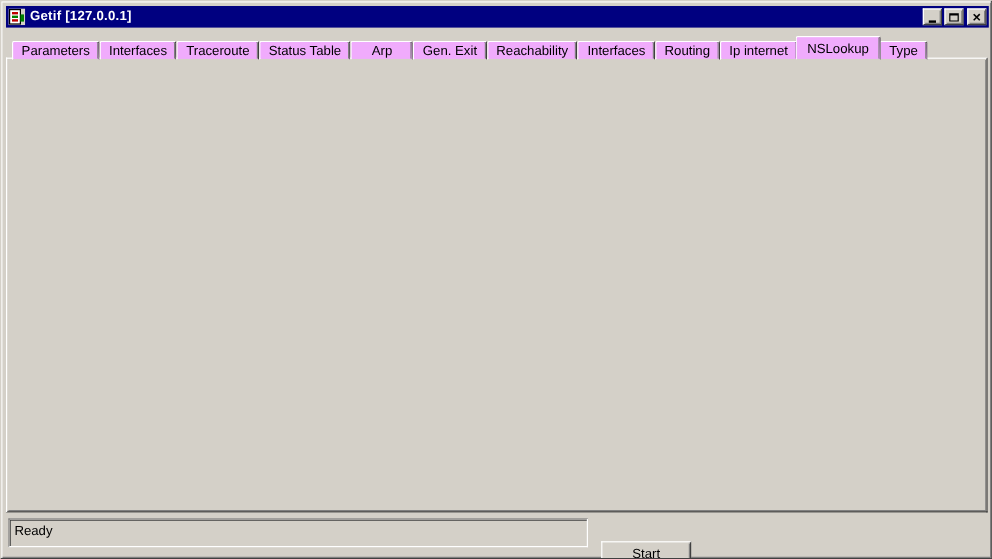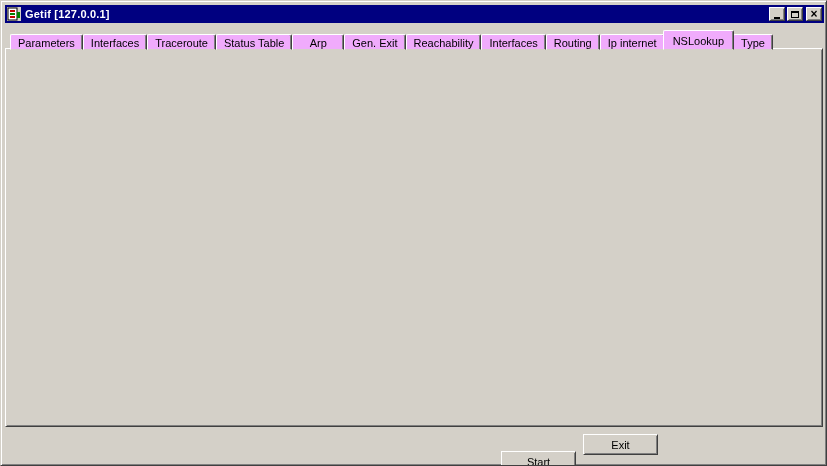--- a/index.html
+++ b/index.html
@@ -273,16 +273,16 @@
   <div class="abs combo sunken" style="left:248px;top:391px;width:116px;height:19px;">
     <span class="cval">i (integer)</span>
     <span class="cbtn raised">▼</span>
   </div>
   <div class="abs tb sunken" style="left:373px;top:392px;width:158px;height:17px;">ethernet-csmacd</div>
   <span class="lbl" style="left:540px;top:396px;width:82px;text-align:right;">45 entry(s)</span>
   <div class="abs btn raised" style="left:630px;top:390px;width:30px;height:22px;">Set</div>
   <div class="abs btn raised" style="left:666px;top:390px;width:72px;height:22px;">Add to graph</div>
   <div class="abs btn raised" style="left:742px;top:390px;width:70px;height:22px;">Add to Gen</div>
 
+  <div class="abs statusbox">Ready</div>
   <div class="abs btn raised" style="left:500px;top:450px;width:75px;height:21px;">Start</div>
-  <div class="abs btn raised" style="left:582px;top:433px;width:75px;height:21px;">Exit</div>
 
 </div>
 
 </body></html>

